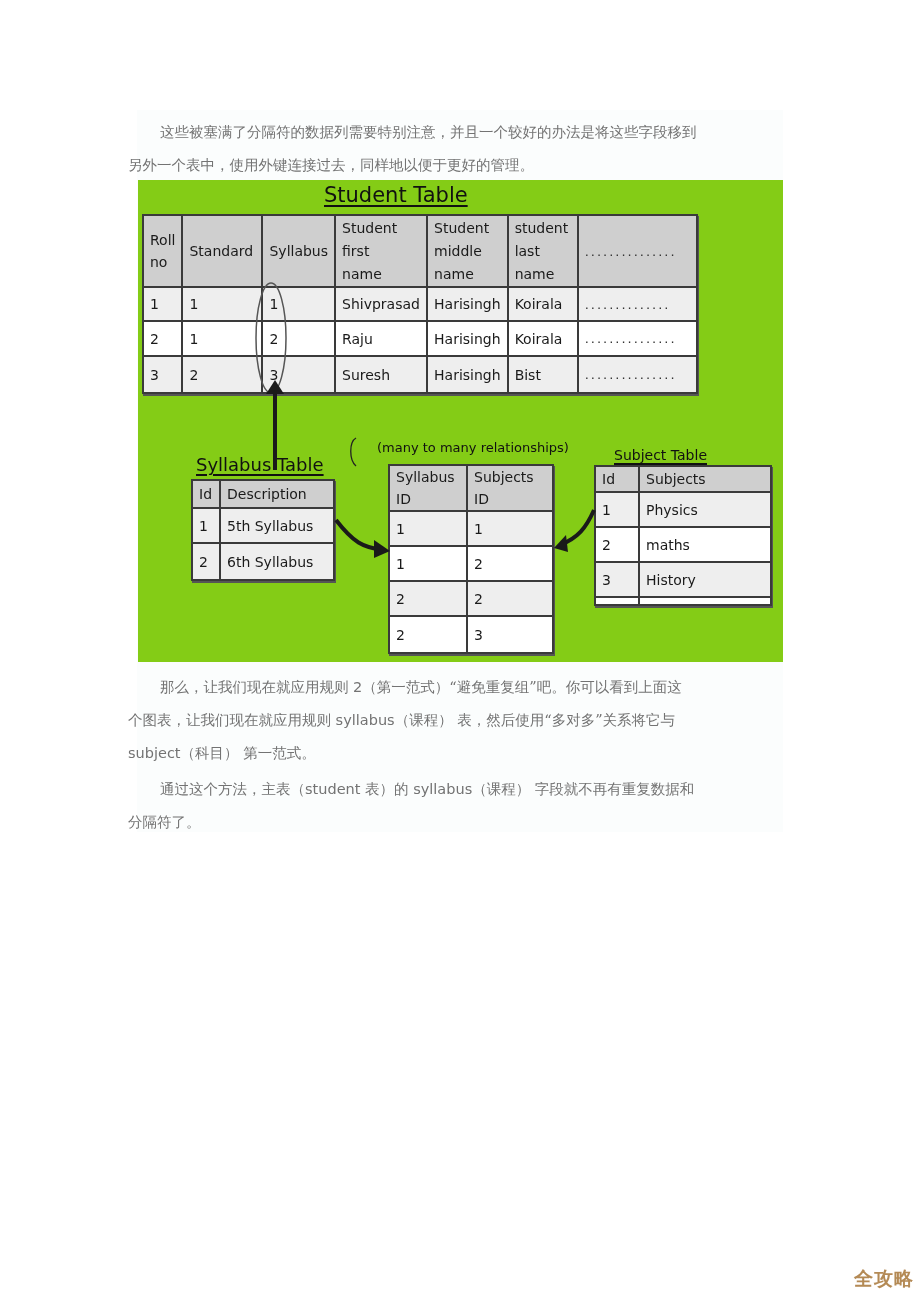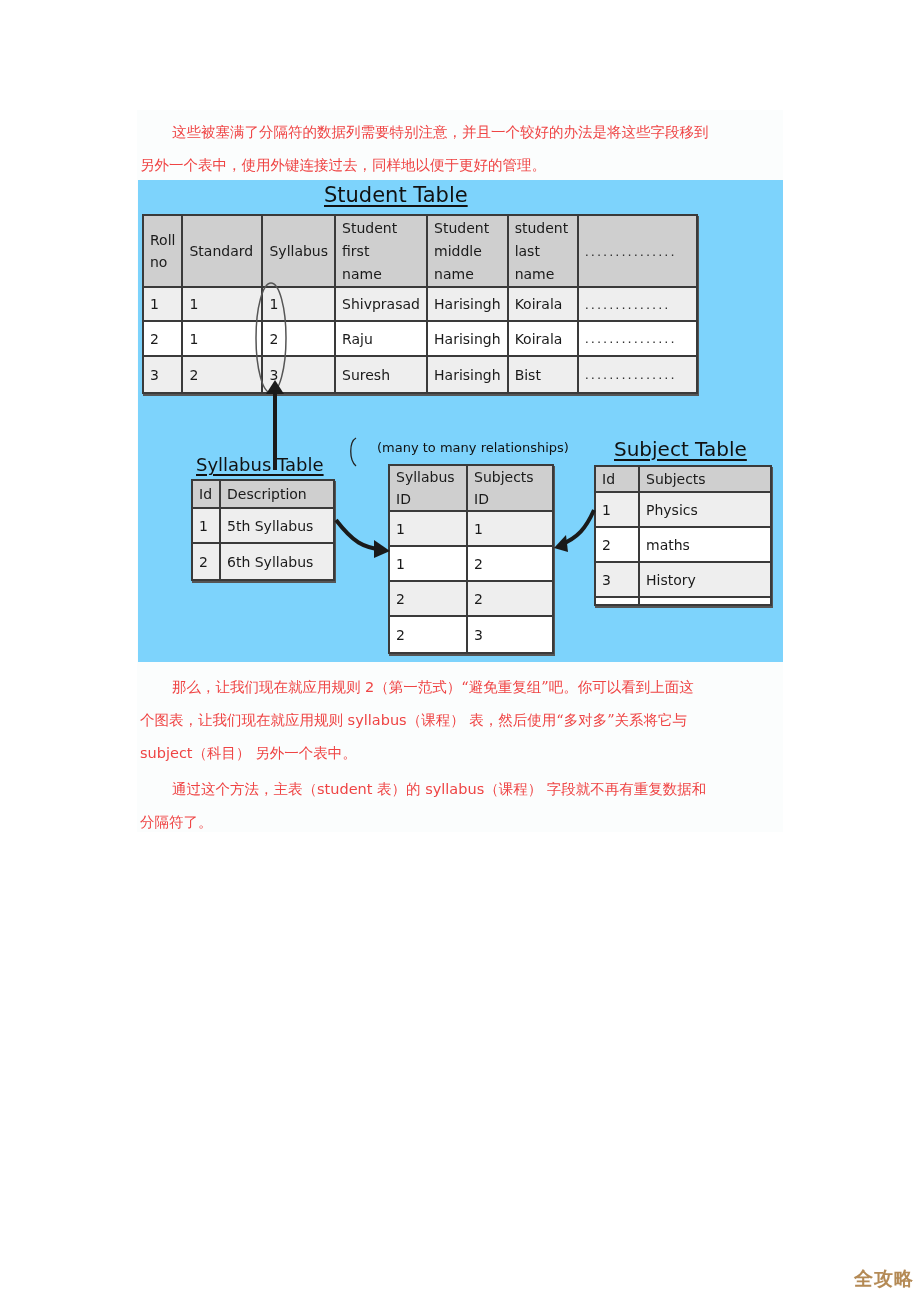--- a/index.html
+++ b/index.html
@@ -5,29 +5,29 @@
   * { box-sizing: border-box; margin: 0; padding: 0; }
   html, body { width: 920px; height: 1302px; background: #ffffff; overflow: hidden; }
   body { position: relative; font-family: "DejaVu Serif", serif; color: #222; }
 
   .content-area {
     position: absolute; left: 137px; top: 110px; width: 646px; height: 722px;
     background: #fbfdfd;
   }
 
   .para {
-    position: absolute; left: 140px; width: 640px;
-    font-size: 14.5px; line-height: 33px; color: #ef4444;
+    position: absolute; left: 128px; width: 640px;
+    font-size: 14.5px; line-height: 33px; color: #737373;
     font-family: "DejaVu Serif", serif;
   }
   .para .indent { display: inline-block; width: 32px; }
   .para .latin { font-family: "DejaVu Sans", sans-serif; font-size: 14.5px; }
 
   
-  .diagram { position: absolute; left: 138px; top: 180px; width: 645px; height: 482px; background: #7dd3fc; }
+  .diagram { position: absolute; left: 138px; top: 180px; width: 645px; height: 482px; background: #84cc16; }
 
   .dtitle {
     position: absolute; font-family: "DejaVu Sans", sans-serif; font-weight: normal;
     color: #111; text-decoration: underline; text-underline-offset: 3px; text-decoration-thickness: 2px;
     white-space: nowrap;
   }
 
   table.sk {
     position: absolute; border-collapse: separate; border-spacing: 0;
     border: 2.5px solid #3a3a3a;
@@ -151,21 +151,21 @@
       <td>2</td>
       <td>2</td>
     </tr>
     <tr class="plain" style="height:35px;">
       <td>2</td>
       <td>3</td>
     </tr>
   </tbody>
     </table>
 
-  <div class="dtitle" style="left:476px; top:257px; font-size:20px;">Subject Table</div>
+  <div class="dtitle" style="left:476px; top:267px; font-size:14px;">Subject Table</div>
   <table class="sk" style="left:456px; top:285px; width:178px; font-size:14px;">
     <tbody>
         <tr style="height:26px;">
       <th style="width:44px;">Id</th>
       <th>Subjects</th>
     </tr>
     <tr class="alt" style="height:35px;">
       <td>1</td>
       <td>Physics</td>
     </tr>
@@ -197,21 +197,21 @@
     <path d="M456,330 C448,348 440,358 422,365" fill="none" stroke="#1a1a1a" stroke-width="4"></path>
     <polygon points="428,355 416,368 430,372" fill="#1a1a1a"></polygon>
 
     <path d="M218,258 C211,262 211,280 218,286" fill="none" stroke="#222" stroke-width="1.3"></path>
   </svg>
 </div>
 
 <div class="para" style="top:671px;">
   <div><span class="indent"></span><span>那么，让我们现在就应用规则 </span><span class="latin">2</span><span>（第一范式）“避免重复组”吧。你可以看到上面这</span></div>
   <div><span>个图表，让我们现在就应用规则 </span><span class="latin">syllabus</span><span>（课程） 表，然后使用“多对多”关系将它与</span></div>
-  <div><span class="latin">subject</span><span>（科目） 另外一个表中。</span></div>
+  <div><span class="latin">subject</span><span>（科目） 第一范式。</span></div>
 </div>
 
 <div class="para" style="top:773px;">
   <div><span class="indent"></span><span>通过这个方法，主表（</span><span class="latin">student</span><span> 表）的 </span><span class="latin">syllabus</span><span>（课程） 字段就不再有重复数据和</span></div>
   <div><span>分隔符了。</span></div>
 </div>
 
 <div class="watermark">全攻略</div>
 
 </body></html>

